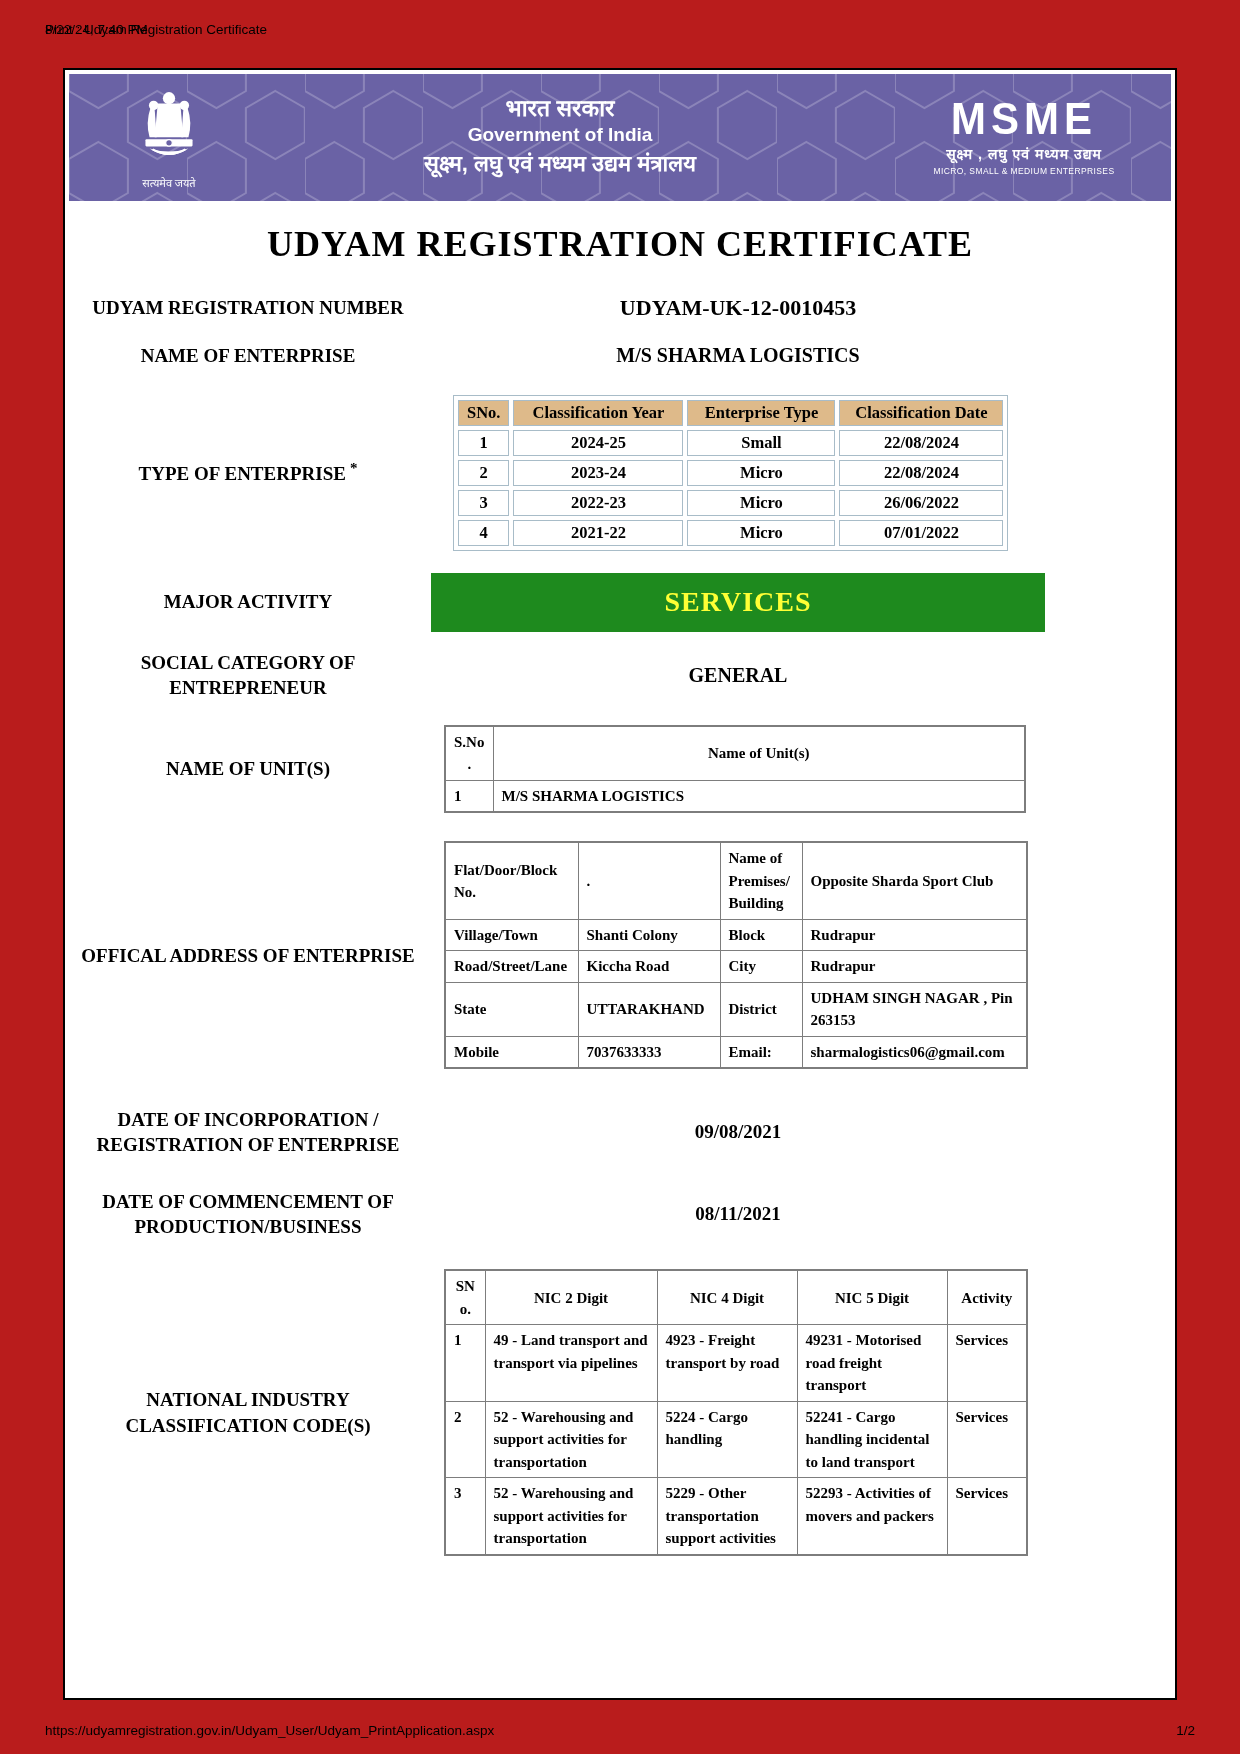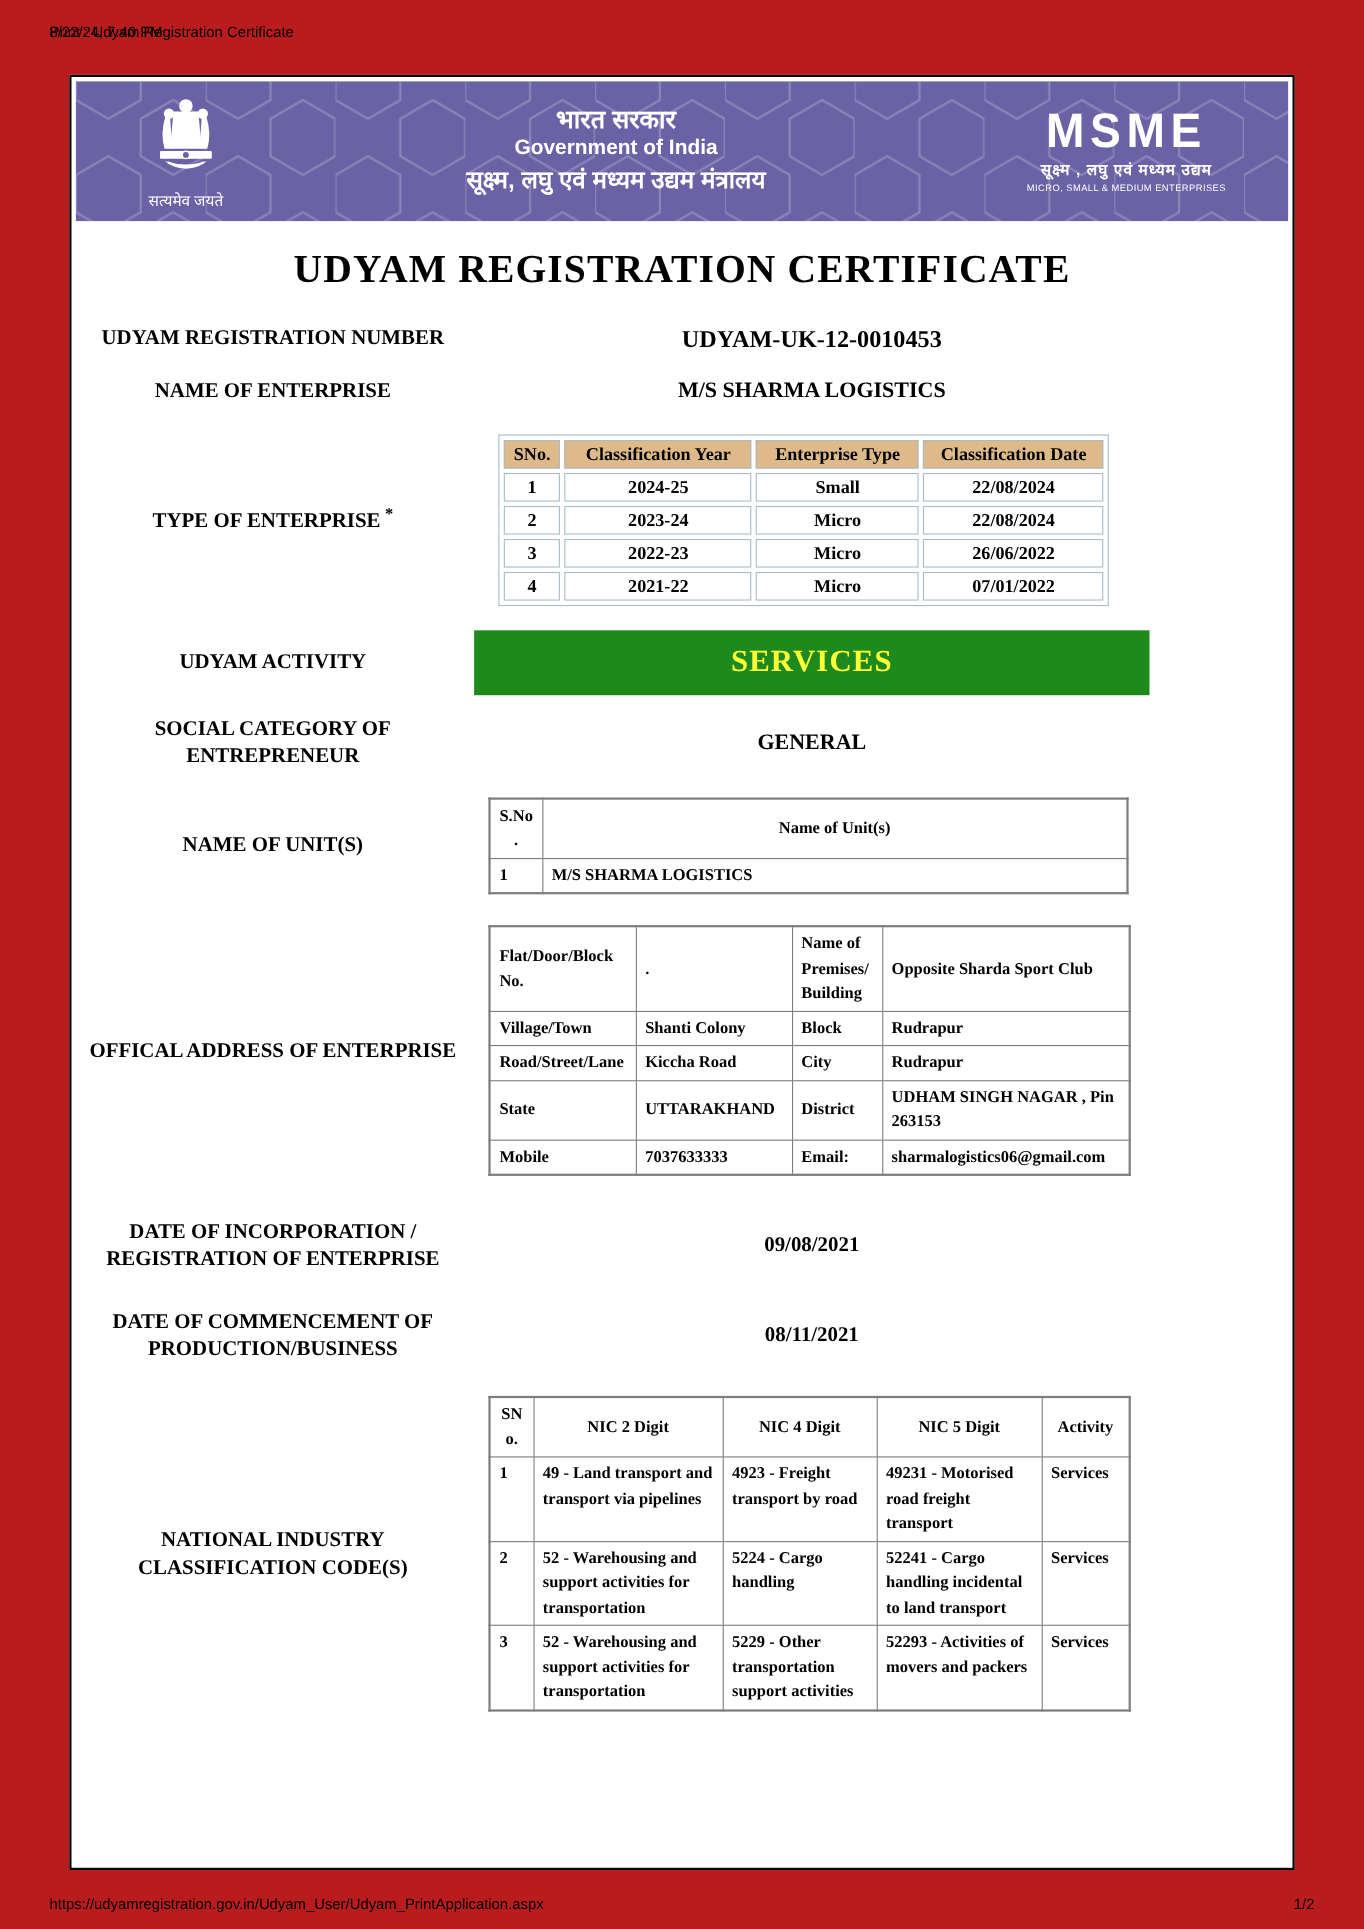--- a/index.html
+++ b/index.html
@@ -17,21 +17,21 @@
   .print-footer { position:absolute; bottom:16px; left:45px; right:45px;
     font-family:"Liberation Sans", sans-serif; font-size:13.5px; display:flex; justify-content:space-between;margin-top:36px; }
   
   .cert-box { position:absolute; left:63px; top:68px; width:1114px; height:1632px;
     border:2px solid #000; background:#fff; }
   
   .banner { position:relative; margin:4px 4px 0 4px; height:127px; background:#6a62a5;
     display:flex; align-items:center; overflow:hidden; }
   .hex-bg { position:absolute; inset:0; width:100%; height:100%; }
   .emblem-wrap { position:relative; margin-left:52px; width:96px; text-align:center; color:#fff; flex:0 0 auto; }
-  .emblem-caption { font-size:14px; line-height:1; margin-top:1px; }
+  .emblem-caption { font-size:11px; line-height:1; margin-top:1px; }
   .banner-center { position:relative; flex:1 1 auto; text-align:center; color:#fff;
     font-family:"Liberation Sans", sans-serif; font-weight:bold; padding-bottom:2px; }
   .bc-hindi-1 { font-size:23px; line-height:1.15; }
   .bc-eng-1   { font-size:19px; line-height:1.2; margin-top:2px; }
   .bc-hindi-2 { font-size:22px; line-height:1.2; margin-top:5px; }
   .bc-eng-2   { font-size:19px; line-height:1.2; margin-top:2px; }
   .msme-wrap { position:relative; flex:0 0 auto; width:242px; margin-right:26px; text-align:center; color:#fff;
     font-family:"Liberation Sans", sans-serif; }
   .msme-word { font-weight:bold; font-size:42px; line-height:0.95; letter-spacing:5px; transform:scaleY(1.05); }
   .msme-hindi { font-size:14px; font-weight:bold; margin-top:5px; letter-spacing:1px; }
@@ -187,21 +187,21 @@
               <td>2021-22</td>
               <td>Micro</td>
               <td>07/01/2022</td>
             </tr>
           </tbody>
         </table>
       </div>
     </div>
 
     <div class="field-row mt-act">
-      <div class="lbl">UDYAM ACTIVITY</div>
+      <div class="lbl">MAJOR ACTIVITY</div>
       <div class="val-area">
         <div class="activity-banner">
           <span>SERVICES</span>
         </div>
       </div>
     </div>
 
     <div class="field-row mt-soc">
       <div class="lbl">SOCIAL CATEGORY OF ENTREPRENEUR</div>
       <div class="val-area val-center">GENERAL</div>

